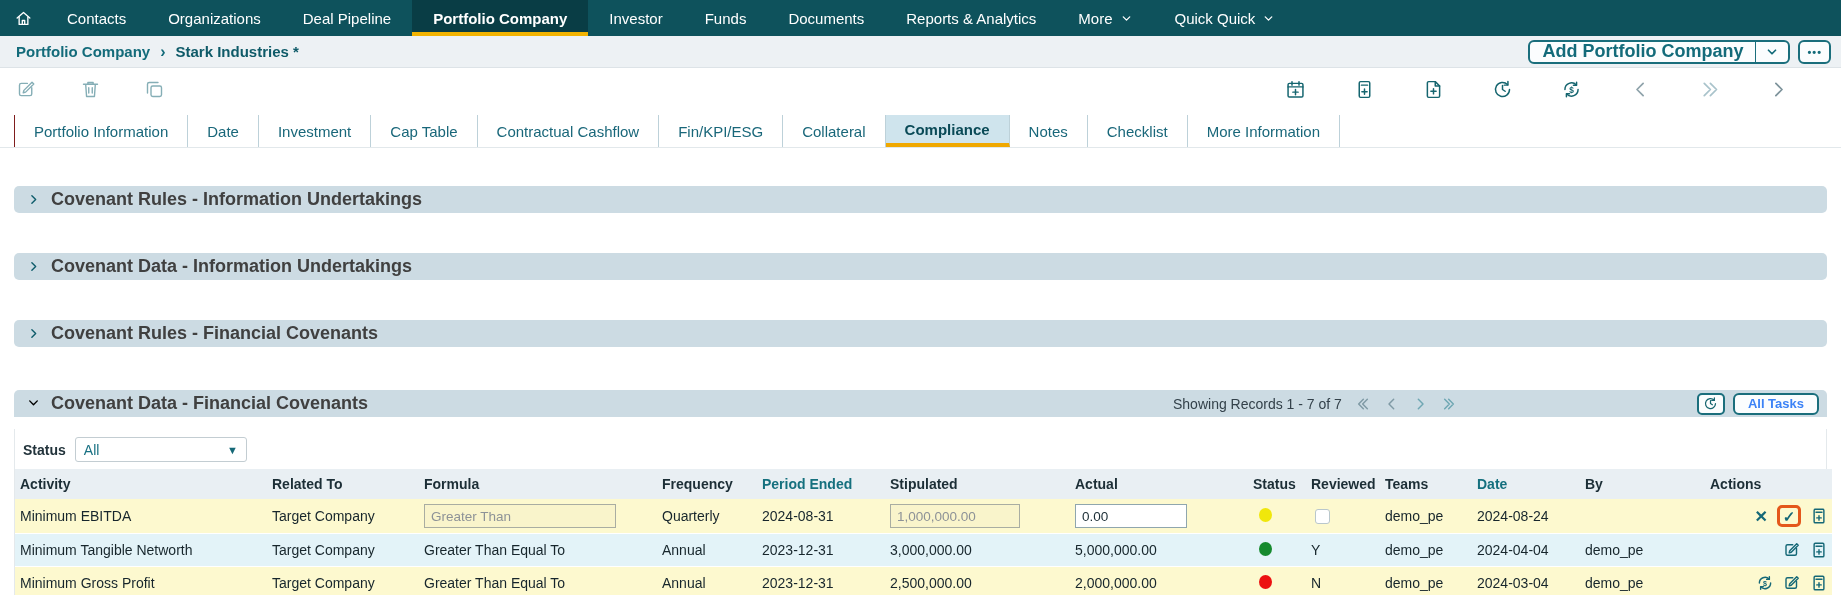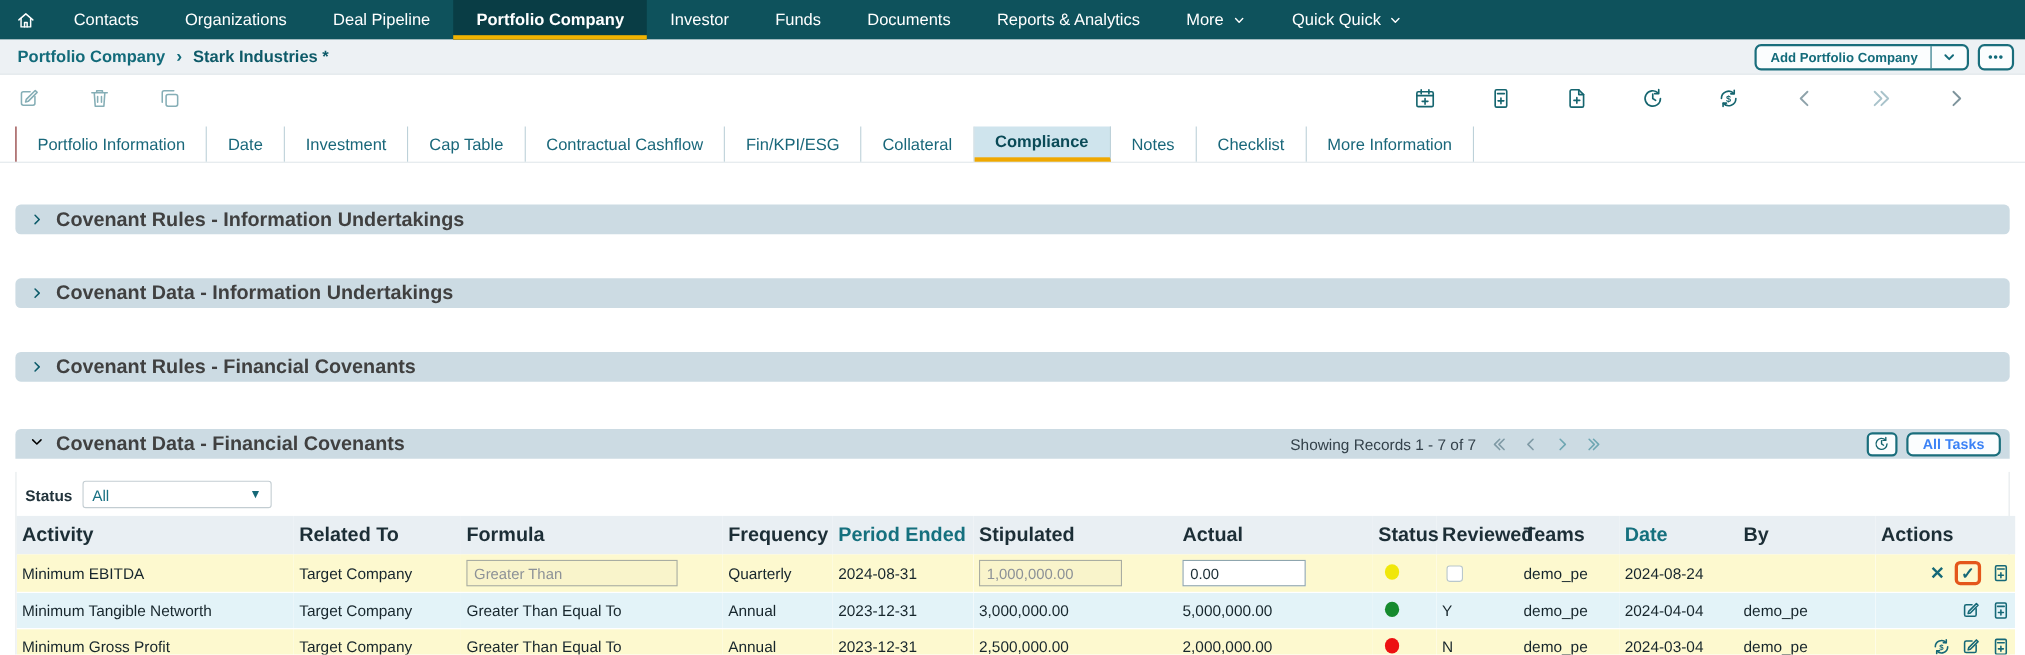--- a/index.html
+++ b/index.html
@@ -11,21 +11,21 @@
   .nav-item { display:flex; align-items:center; gap:7px; padding:0 21px; color:#fff; font-size:15px; cursor:pointer; white-space:nowrap; }
   .nav-item.active { background:#093d45; font-weight:bold; border-bottom:4px solid #f2b301; padding-top:4px; }
   .nav-caret { display:flex; align-items:center; }
 
   
   .crumb-row { height:32px; background:#edf1f4; display:flex; align-items:center; padding:0 10px 0 16px; border-bottom:1px solid #dde3e7; }
   .crumb { display:flex; align-items:center; gap:10px; font-size:15px; font-weight:bold; color:#136b7a; }
   .crumb .sep { color:#136b7a; font-size:16px; font-weight:bold; }
   .crumb .current { color:#0e5a68; }
   .crumb-actions { margin-left:auto; display:flex; align-items:center; gap:8px; }
-  .btn-outline { display:flex; align-items:center; border:2px solid #1a6e7c; border-radius:6px; background:#fbfdfe; color:#136b7a; font-weight:bold; font-size:12px; height:24px; cursor:pointer; }
+  .btn-outline { display:flex; align-items:center; border:2px solid #1a6e7c; border-radius:6px; background:#fbfdfe; color:#136b7a; font-weight:bold; font-size:18px; height:24px; cursor:pointer; }
   .btn-outline .lbl { padding:0 12px; }
   .btn-outline .divider { width:1px; align-self:stretch; background:#1a6e7c; }
   .btn-outline .caret { padding:0 9px; display:flex; align-items:center; }
   .btn-ellipsis { border:2px solid #1a6e7c; border-radius:6px; background:#fbfdfe; color:#136b7a; font-weight:bold; font-size:11px; letter-spacing:1px; height:24px; padding:0 7px; display:flex; align-items:center; cursor:pointer; }
 
   
   .toolbar { height:42px; background:#fff; display:flex; align-items:center; padding:0 52px 0 16px; }
   .tool-group-left { display:flex; gap:43px; color:#85aeb6; }
   .tool-group-right { margin-left:auto; display:flex; gap:48px; align-items:center; color:#15656f; }
   .tool-icon { width:21px; height:21px; cursor:pointer; display:flex; align-items:center; justify-content:center; }
@@ -57,21 +57,21 @@
 
   
   .filter-row { display:flex; align-items:center; gap:9px; padding:8px 0 7px 8px; }
   .filter-label { font-size:14px; font-weight:bold; color:#22333b; }
   .select-box { width:172px; height:25px; border:1px solid #c3cdd2; border-radius:3px; background:#fff; display:flex; align-items:center; padding:0 8px; cursor:pointer; }
   .select-box .value { font-size:14px; color:#197183; }
   .select-box .caret { margin-left:auto; color:#156877; font-size:11px; }
 
   
   table.cov { border-collapse:collapse; width:1813px; margin:0; table-layout:fixed; }
-  table.cov th { background:#e9eff3; text-align:left; font-size:18px; font-weight:bold; color:#1c2e36; padding:7px 4px 7px 5px; white-space:nowrap; }
+  table.cov th { background:#e9eff3; text-align:left; font-size:14px; font-weight:bold; color:#1c2e36; padding:7px 4px 7px 5px; white-space:nowrap; }
   table.cov th.sortable { color:#15707e; cursor:pointer; }
   table.cov td { font-size:14px; color:#17262c; padding:5px 4px 5px 5px; white-space:nowrap; overflow:hidden; }
   tr.row-yellow td { background:#fdf9cf; }
   tr.row-cyan td { background:#e3f3f8; }
   tr.body-row { height:33px; border-bottom:1px solid #fff; }
 
   .cell-input { height:24px; border:1px solid #a9ada2; background:#f9f4cb; color:#8d9297; font-size:13.5px; padding:0 6px; font-family:"Liberation Sans", sans-serif; }
   .cell-input.editable { background:#fff; border:1px solid #8fa6ae; color:#1c2e36; }
   .w-formula { width:192px; } .w-stip { width:130px; } .w-actual { width:112px; }
 

